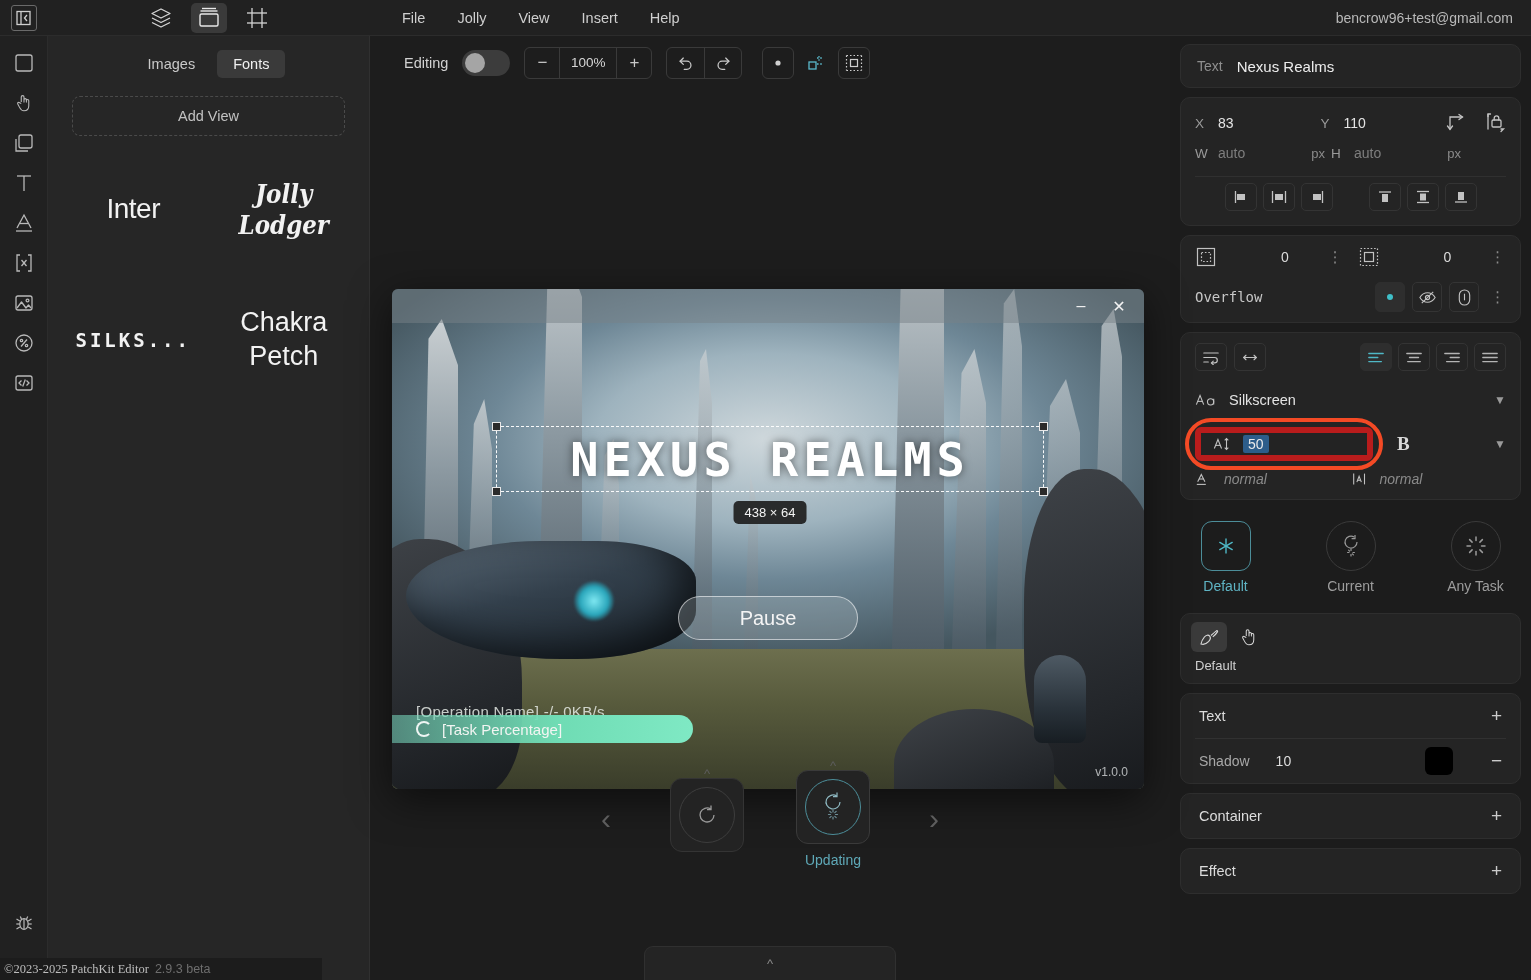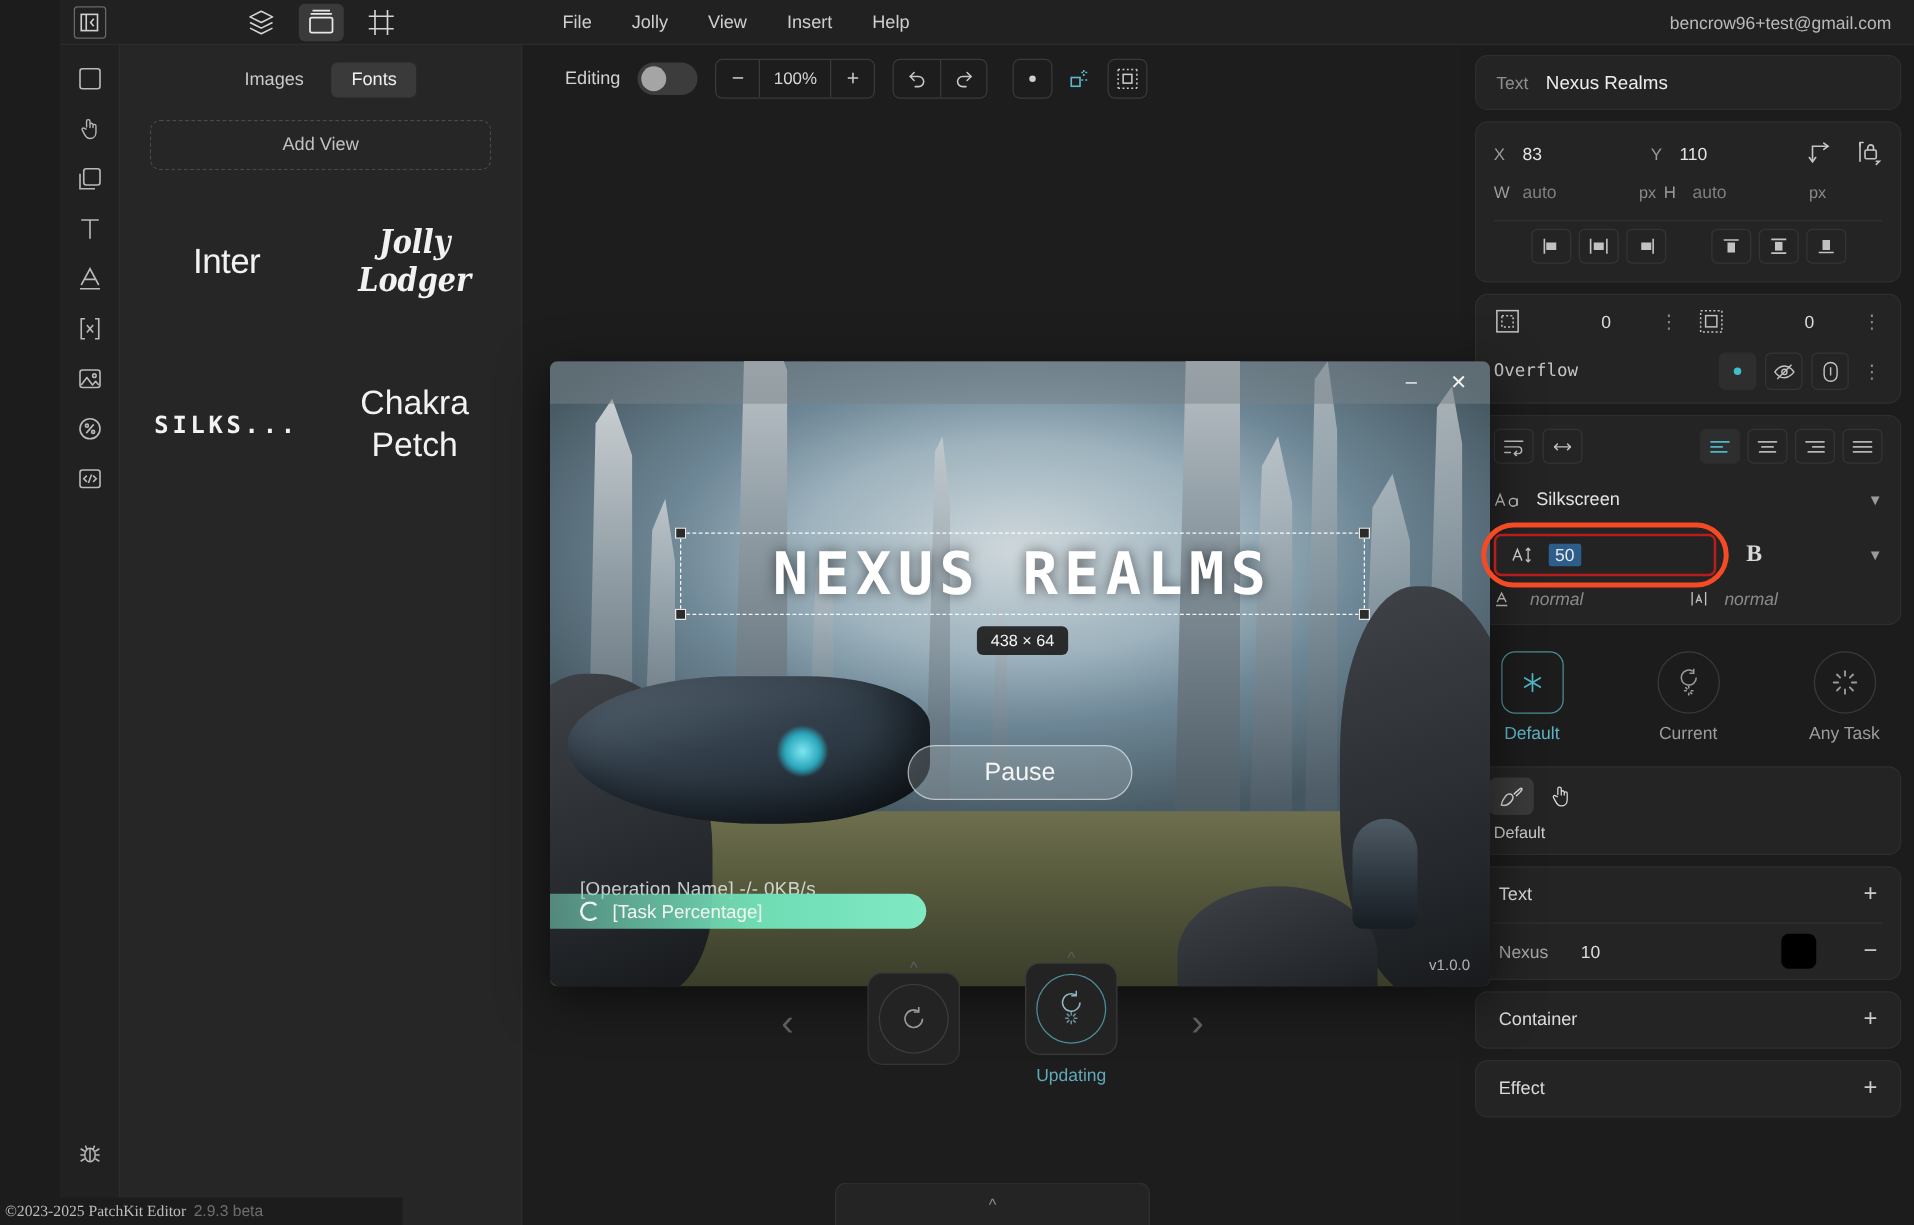--- a/index.html
+++ b/index.html
@@ -3,21 +3,21 @@
 <meta charset="utf-8">
 <style>
   * { box-sizing: border-box; margin: 0; padding: 0; }
   html, body {
     width: 1531px; height: 980px;
     background: #1c1c1c;
     font-family: "Liberation Sans", sans-serif;
     color: #d8d8d8;
     overflow: hidden;
   }
-  .app { position: relative; width: 1531px; height: 980px; display: flex; flex-direction: column; padding-left: 48px; }
+  .app { position: relative; width: 1531px; height: 980px; display: flex; flex-direction: column; }
 
   
   .topbar {
     height: 36px; flex: 0 0 36px;
     display: flex; align-items: center;
     background: #212121;
     border-bottom: 1px solid #2c2c2c;
   }
   .tb-left { width: 48px; display: flex; align-items: center; justify-content: center; }
   .tb-panelbtn {
@@ -259,21 +259,21 @@
 
   .typo { padding: 10px 14px 12px; }
   .typorow1 { display: flex; align-items: center; }
   .wrapgrp { display: flex; gap: 7px; }
   .talign { margin-left: auto; display: flex; gap: 6px; }
   .fontrow { display: flex; align-items: center; gap: 12px; margin-top: 14px; height: 30px; }
   .fontname { font-size: 14.5px; color: #e3e3e3; }
   .chev { margin-left: auto; color: #9a9a9a; font-size: 12px; }
   .sizerow { display: flex; align-items: center; margin-top: 12px; gap: 10px; position: relative; }
   .sizefield {
-    width: 178px; height: 34px; border: 2px solid #b91c1c; border-radius: 6px;
+    width: 178px; height: 34px; border: 6px solid #b91c1c; border-radius: 6px;
     display: flex; align-items: center; gap: 12px; padding: 0 12px; background: #232323;
   }
   .sizeval { font-size: 14px; color: #e9e9e9; background: #2d5d8a; padding: 1px 5px; border-radius: 2px; }
   .bold { font-size: 19px; color: #d8d8d8; font-weight: 700; font-family: "Liberation Serif", serif; margin-left: 14px; }
   .redring {
     position: absolute; left: -10px; top: -9px; width: 198px; height: 52px;
     border: 4px solid #f44a25; border-radius: 26px; pointer-events: none;
   }
   .metricrow { display: flex; align-items: center; margin-top: 10px; }
   .metric { display: flex; align-items: center; gap: 11px; width: 178px; }
@@ -963,21 +963,21 @@
         <div class="stylename">Default</div>
       </div>
 
       <div class="acc">
         <div class="accrow">
           <span class="accttl">Text</span>
           <span class="accplus">+</span>
         </div>
         <div class="accdiv"></div>
         <div class="subrow">
-          <span class="subk">Nexus</span>
+          <span class="subk">Shadow</span>
           <span class="subv">10</span>
           <span class="swatch"></span>
           <span class="accminus" style="margin-left:12px">−</span>
         </div>
       </div>
 
       <div class="acc">
         <div class="accrow">
           <span class="accttl">Container</span>
           <span class="accplus">+</span>

